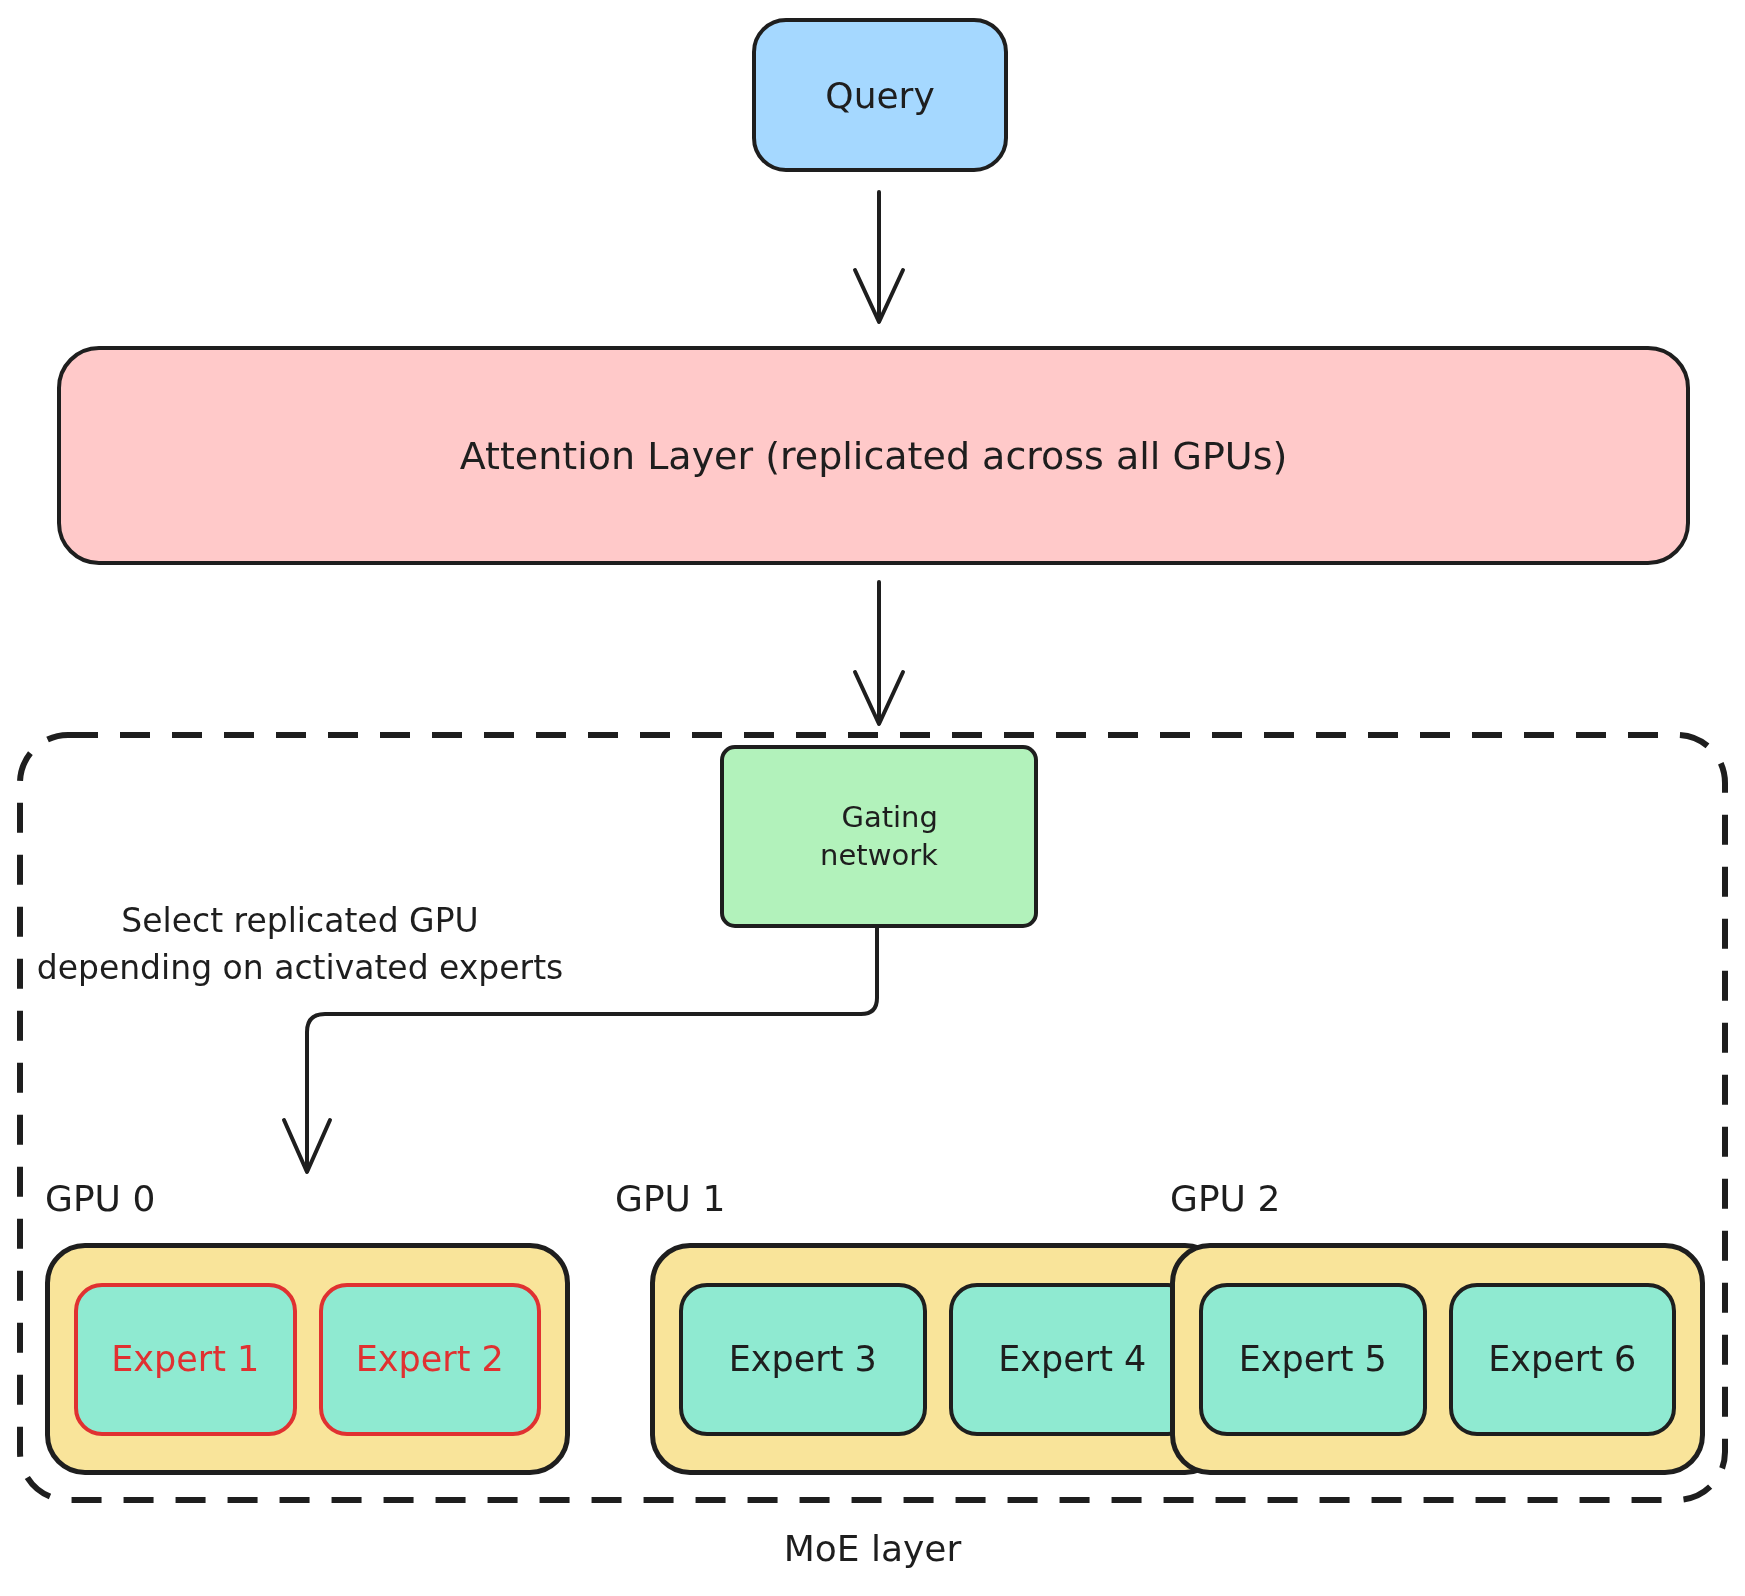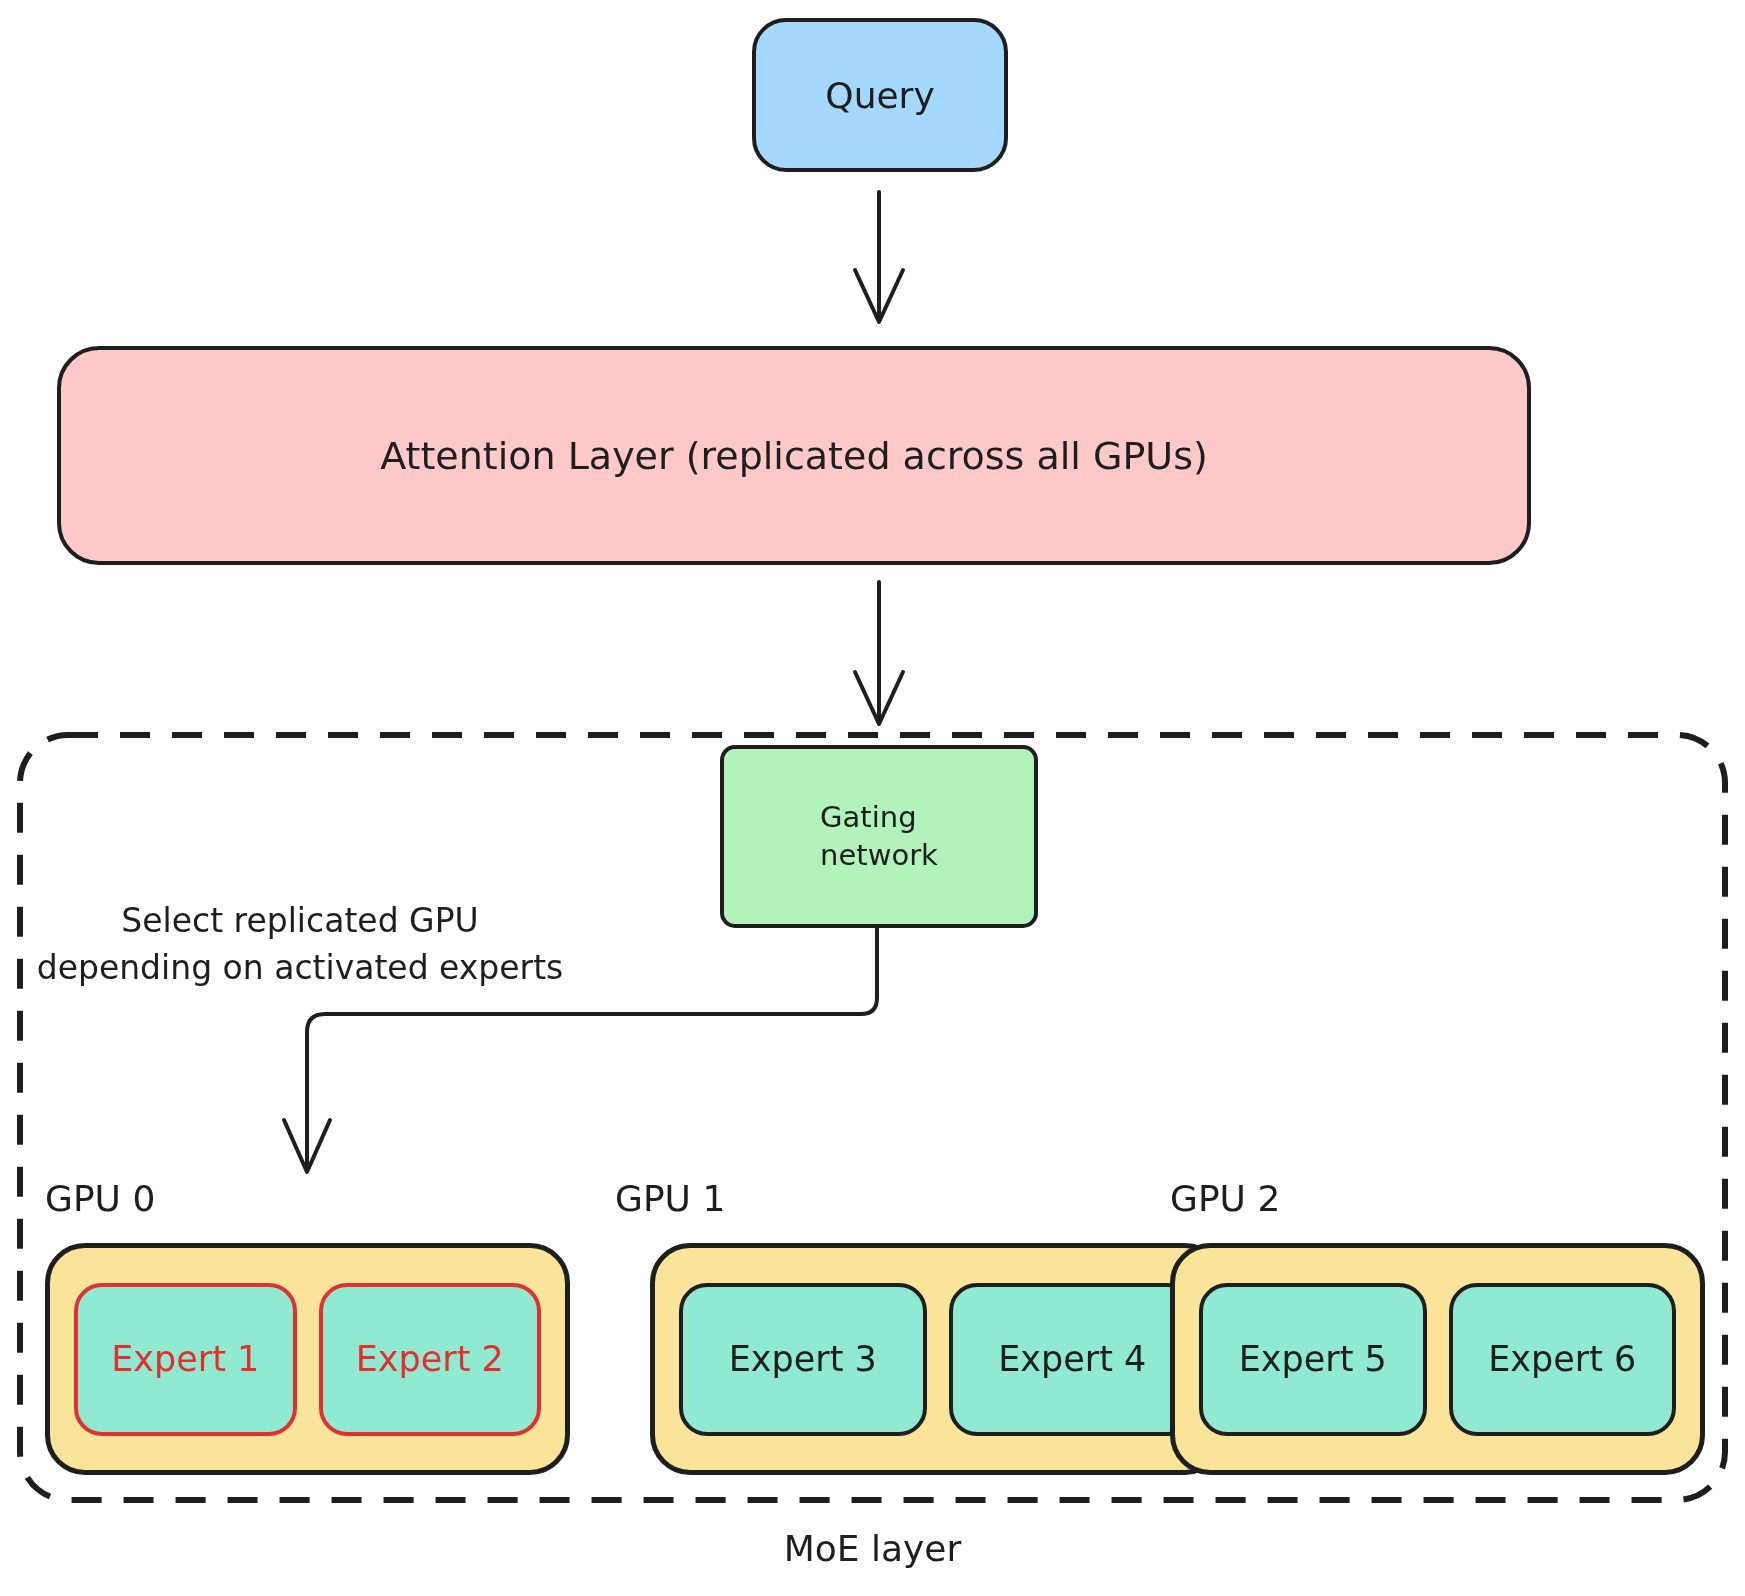--- a/index.html
+++ b/index.html
@@ -11,24 +11,24 @@
     --expert-fill:#8fead1;
     --highlight:#e03131;
   }
   *{box-sizing:border-box;margin:0;padding:0}
   html,body{width:1745px;height:1596px;background:#ffffff;overflow:hidden;
     font-family:"DejaVu Sans","Liberation Sans",sans-serif;color:var(--ink)}
   .stage{position:relative;width:1745px;height:1596px}
   svg.wires{position:absolute;left:0;top:0;width:1745px;height:1596px;pointer-events:none}
 
   .node{position:absolute;display:flex;align-items:center;justify-content:center;
-    text-align:left;border:4px solid var(--ink);white-space:pre-line}
+    text-align:right;border:4px solid var(--ink);white-space:pre-line}
   .query{left:752px;top:18px;width:256px;height:154px;background:var(--query-fill);
     border-radius:34px;font-size:36px}
-  .attention{left:57px;top:346px;width:1474px;height:219px;background:var(--attention-fill);
+  .attention{left:57px;top:346px;width:1633px;height:219px;background:var(--attention-fill);
     border-radius:42px;font-size:38px}
   .gating{left:720px;top:745px;width:318px;height:183px;background:var(--gating-fill);
     border-radius:15px;font-size:29px;line-height:1.3}
   .annotation{position:absolute;left:30px;top:898px;width:540px;text-align:center;
     font-size:33px;line-height:1.42;white-space:pre-line}
 
   .gpu-label{position:absolute;top:1178px;text-align:left;font-size:36px}
   .gpu-label.g0{left:45px;width:525px}
   .gpu-label.g1{left:615px;width:525px}
   .gpu-label.g2{left:1170px;width:535px}

